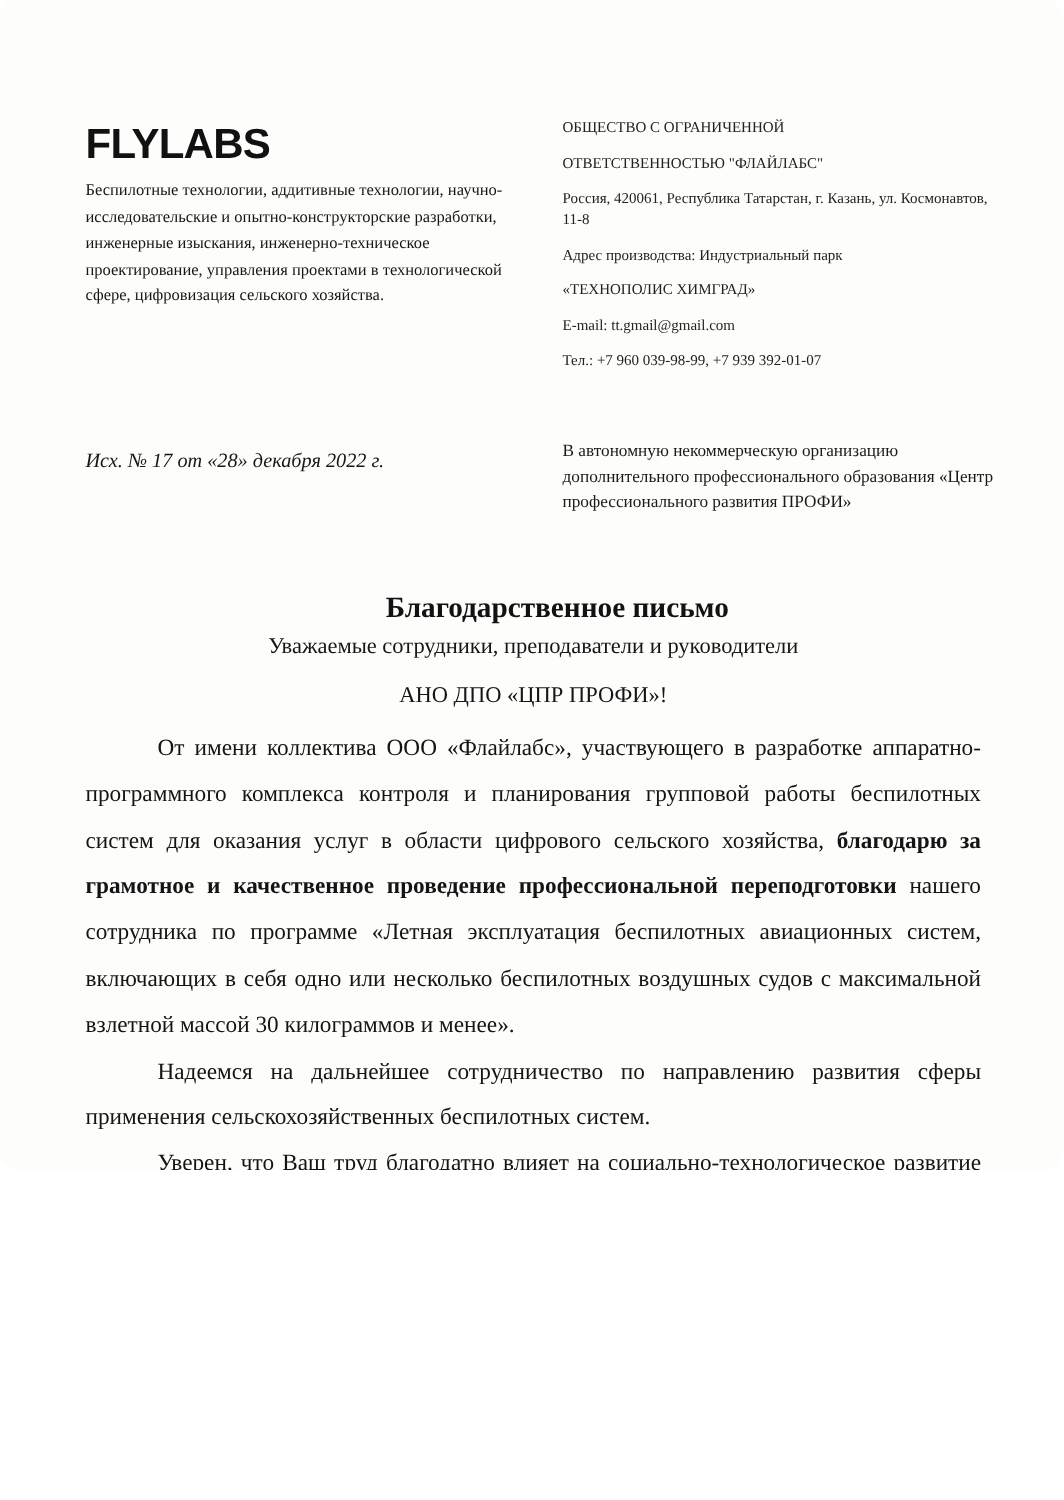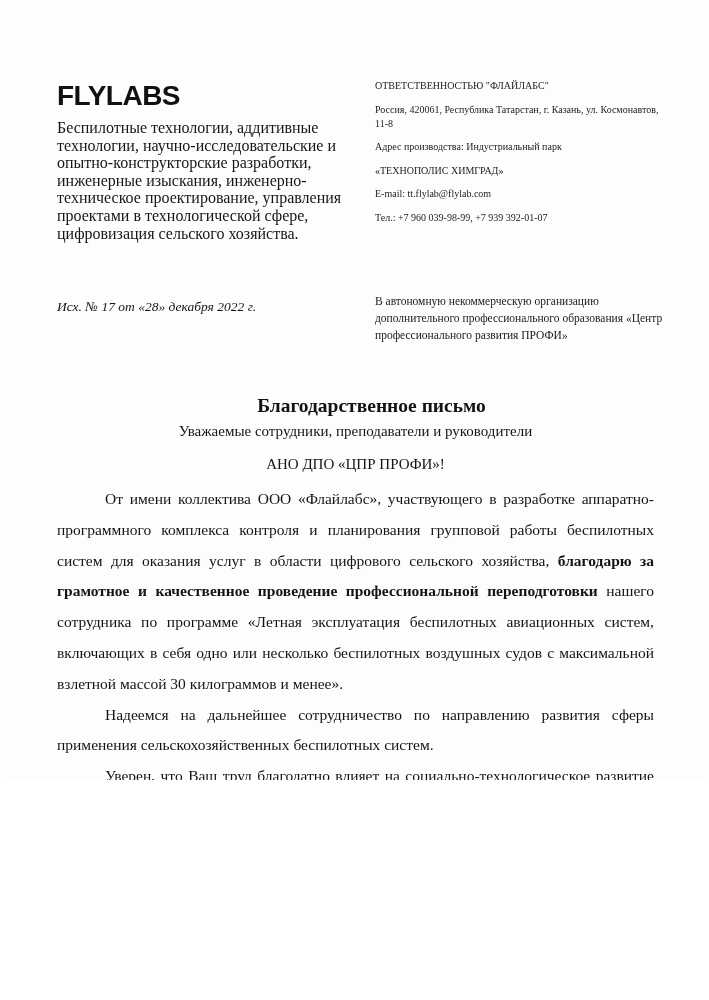--- a/index.html
+++ b/index.html
@@ -15,21 +15,21 @@
   }
   
   .logo{
     position:absolute;left:57px;top:80px;
     font-family:"Liberation Sans","DejaVu Sans",sans-serif;
     font-weight:800;font-size:28px;letter-spacing:-0.5px;
     color:#111;
   }
   .desc{
     position:absolute;left:57px;top:119px;width:308px;
-    font-size:16px;line-height:17.6px;color:#161616;
+    font-size:11px;line-height:17.6px;color:#161616;
   }
   .ref{
     position:absolute;left:57px;top:299px;
     font-style:italic;font-size:13.5px;color:#161616;
   }
   
   .company-block{
     position:absolute;left:375px;top:79px;width:290px;
     font-size:10px;line-height:14px;color:#222;
   }
@@ -79,25 +79,26 @@
 </head>
 <body>
 
 <div class="page">
 
   <div class="logo">FLYLABS</div>
   <div class="desc">Беспилотные технологии, аддитивные технологии, научно-исследовательские и опытно-конструкторские разработки, инженерные изыскания, инженерно-техническое проектирование, управления проектами в технологической сфере, цифровизация сельского хозяйства.</div>
   <div class="ref">Исх. № 17 от «28» декабря 2022 г.</div>
 
   <div class="company-block">
+      <p>ОБЩЕСТВО С ОГРАНИЧЕННОЙ</p>
       <p>ОТВЕТСТВЕННОСТЬЮ "ФЛАЙЛАБС"</p>
       <p>Россия, 420061, Республика Татарстан, г. Казань, ул. Космонавтов, 11-8</p>
       <p>Адрес производства: Индустриальный парк</p>
       <p>«ТЕХНОПОЛИС ХИМГРАД»</p>
-      <p>E-mail: tt.flylab@flylab.com</p>
+      <p>E-mail: tt.gmail@gmail.com</p>
       <p>Тел.: +7 960 039-98-99, +7 939 392-01-07</p>
     </div>
   <div class="recipient">В автономную некоммерческую организацию дополнительного профессионального образования «Центр профессионального развития ПРОФИ»</div>
 
   <h1 class="title">Благодарственное письмо</h1>
   <p class="salut salut2">АНО ДПО «ЦПР ПРОФИ»!</p>
   <p class="salut salut1">Уважаемые сотрудники, преподаватели и руководители</p>
 
   <div class="body-text">
     <p><span>От имени коллектива ООО «Флайлабс», участвующего в разработке аппаратно-программного комплекса контроля и планирования групповой работы беспилотных систем для оказания услуг в области цифрового сельского хозяйства, </span><strong>благодарю за грамотное и качественное проведение профессиональной переподготовки</strong><span> нашего сотрудника по программе «Летная эксплуатация беспилотных авиационных систем, включающих в себя одно или несколько беспилотных воздушных судов с максимальной взлетной массой 30 килограммов и менее».</span></p>

